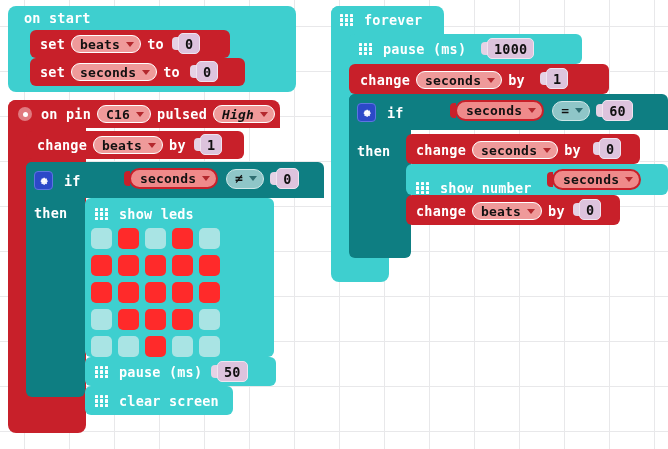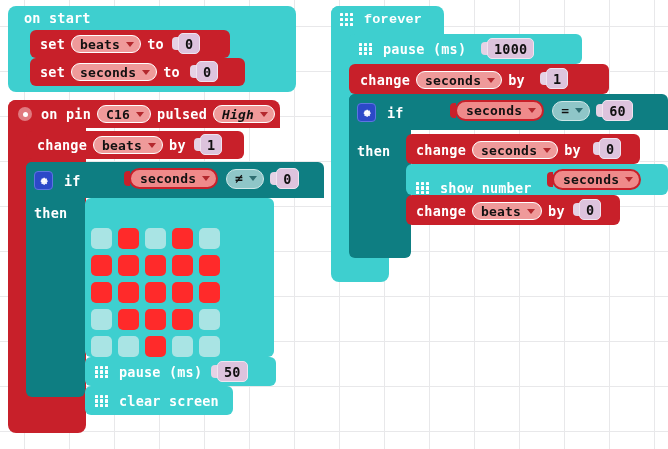--- a/index.html
+++ b/index.html
@@ -201,20 +201,34 @@
       <span class="caret"></span>
     </span>
     <span class="plug" style="margin-left:6px;"></span>
     <span class="num">0</span>
   </div>
   <div class="row" style="left:34px;top:205px;">
     <span class="lbl">then</span>
   </div>
 
   <div class="blk stmt-teal" style="left:85px;top:198px;width:189px;height:159px;"></div>
+  <div class="row" style="left:95px;top:206px;">
+    <span class="gicon">
+      <i></i>
+        <i></i>
+        <i></i>
+        <i></i>
+        <i></i>
+        <i></i>
+        <i></i>
+        <i></i>
+        <i></i>
+    </span>
+    <span class="lbl" style="margin-left:11px;">show leds</span>
+  </div>
   <div class="ledgrid" style="left:91px;top:228px;grid-template-columns:repeat(5,21px);grid-template-rows:repeat(5,21px);">
       <div class="led"></div>
       <div class="led on"></div>
       <div class="led"></div>
       <div class="led on"></div>
       <div class="led"></div>
       <div class="led on"></div>
       <div class="led on"></div>
       <div class="led on"></div>
       <div class="led on"></div>
@@ -279,21 +293,21 @@
       <i></i>
         <i></i>
         <i></i>
         <i></i>
         <i></i>
         <i></i>
         <i></i>
         <i></i>
         <i></i>
     </span>
-    <span class="lbl" style="margin-left:11px;font-family:Liberation Mono, monospace;">forever</span>
+    <span class="lbl" style="margin-left:11px;">forever</span>
   </div>
 
   <div class="blk stmt-teal" style="left:349px;top:34px;width:233px;height:30px;"></div>
   <div class="row" style="left:359px;top:41px;">
     <span class="gicon">
       <i></i>
         <i></i>
         <i></i>
         <i></i>
         <i></i>

